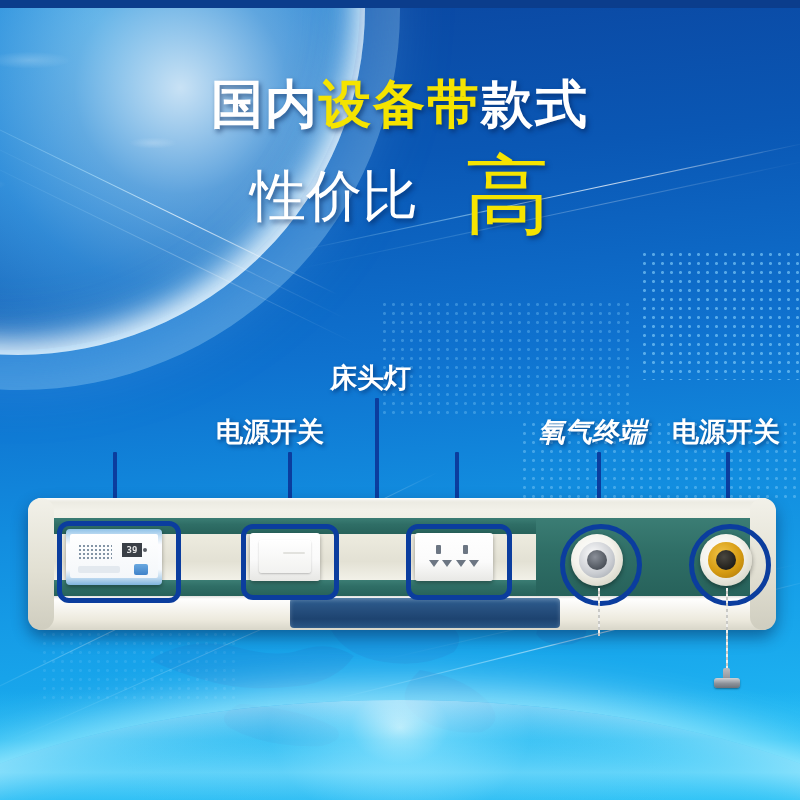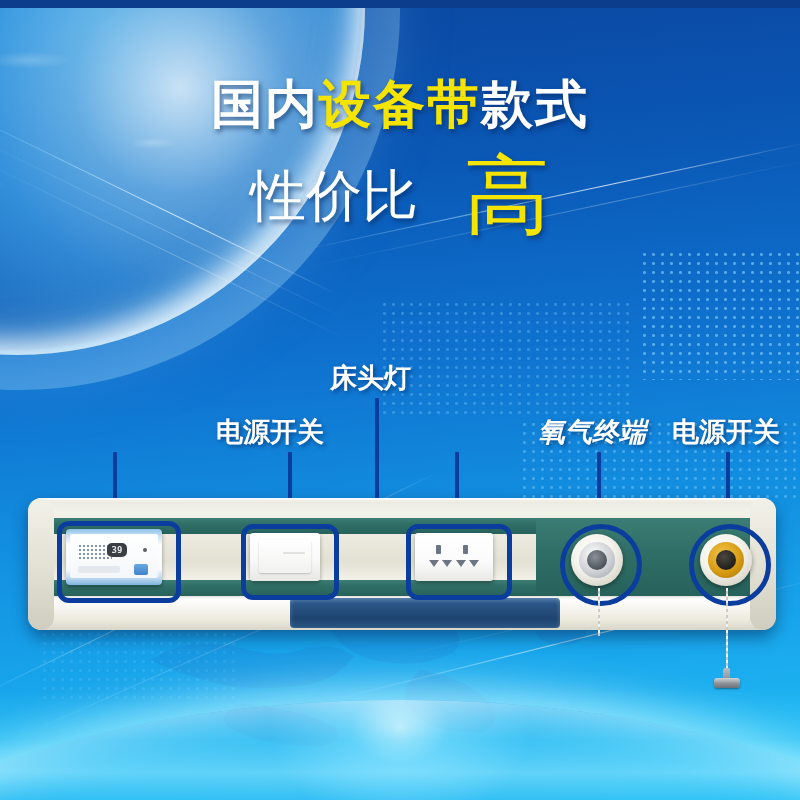--- a/index.html
+++ b/index.html
@@ -85,21 +85,21 @@
     background:linear-gradient(180deg,rgba(0,0,0,.12),rgba(0,0,0,0));}
 
   
   .intercom{position:absolute;left:66px;top:529px;width:96px;height:56px;border-radius:4px;
     background:linear-gradient(180deg,#8fc2e8 0%,#cfe4f5 14%,#fdfdff 28%,#f7fafd 72%,#bcd8ef 88%,#7fb4df 100%);
     box-shadow:0 2px 4px rgba(0,0,0,.35);}
   .ic-face{position:absolute;left:4px;top:5px;width:88px;height:44px;border-radius:2px;
     background:linear-gradient(180deg,#ffffff,#f4f7fa);}
   .ic-grille{position:absolute;left:8px;top:10px;width:34px;height:16px;
     background-image:radial-gradient(circle,rgba(110,130,150,.85) .9px,rgba(0,0,0,0) 1.2px);background-size:4px 4px;}
-  .ic-display{position:absolute;left:37px;top:9px;width:20px;height:14px;border-radius:5px;
+  .ic-display{position:absolute;left:52px;top:9px;width:20px;height:14px;border-radius:0;
     background:#3a3f46;color:#e8e8e8;font-size:9px;font-weight:bold;line-height:14px;text-align:center;
     font-family:"DejaVu Sans Mono",monospace;}
   .ic-led{position:absolute;left:73px;top:14px;width:4px;height:4px;border-radius:50%;background:#5a5f66;}
   .ic-bar{position:absolute;left:8px;top:32px;width:42px;height:7px;border-radius:2px;background:#e3e9ef;}
   .ic-btn{position:absolute;left:64px;top:30px;width:14px;height:11px;border-radius:2px;
     background:linear-gradient(180deg,#69a8e0,#3f82c9);}
 
   .switch{position:absolute;left:250px;top:533px;width:70px;height:48px;border-radius:3px;
     background:linear-gradient(180deg,#ffffff 0%,#fafafa 55%,#e7e7e4 100%);
     box-shadow:0 2px 4px rgba(0,0,0,.35);}

